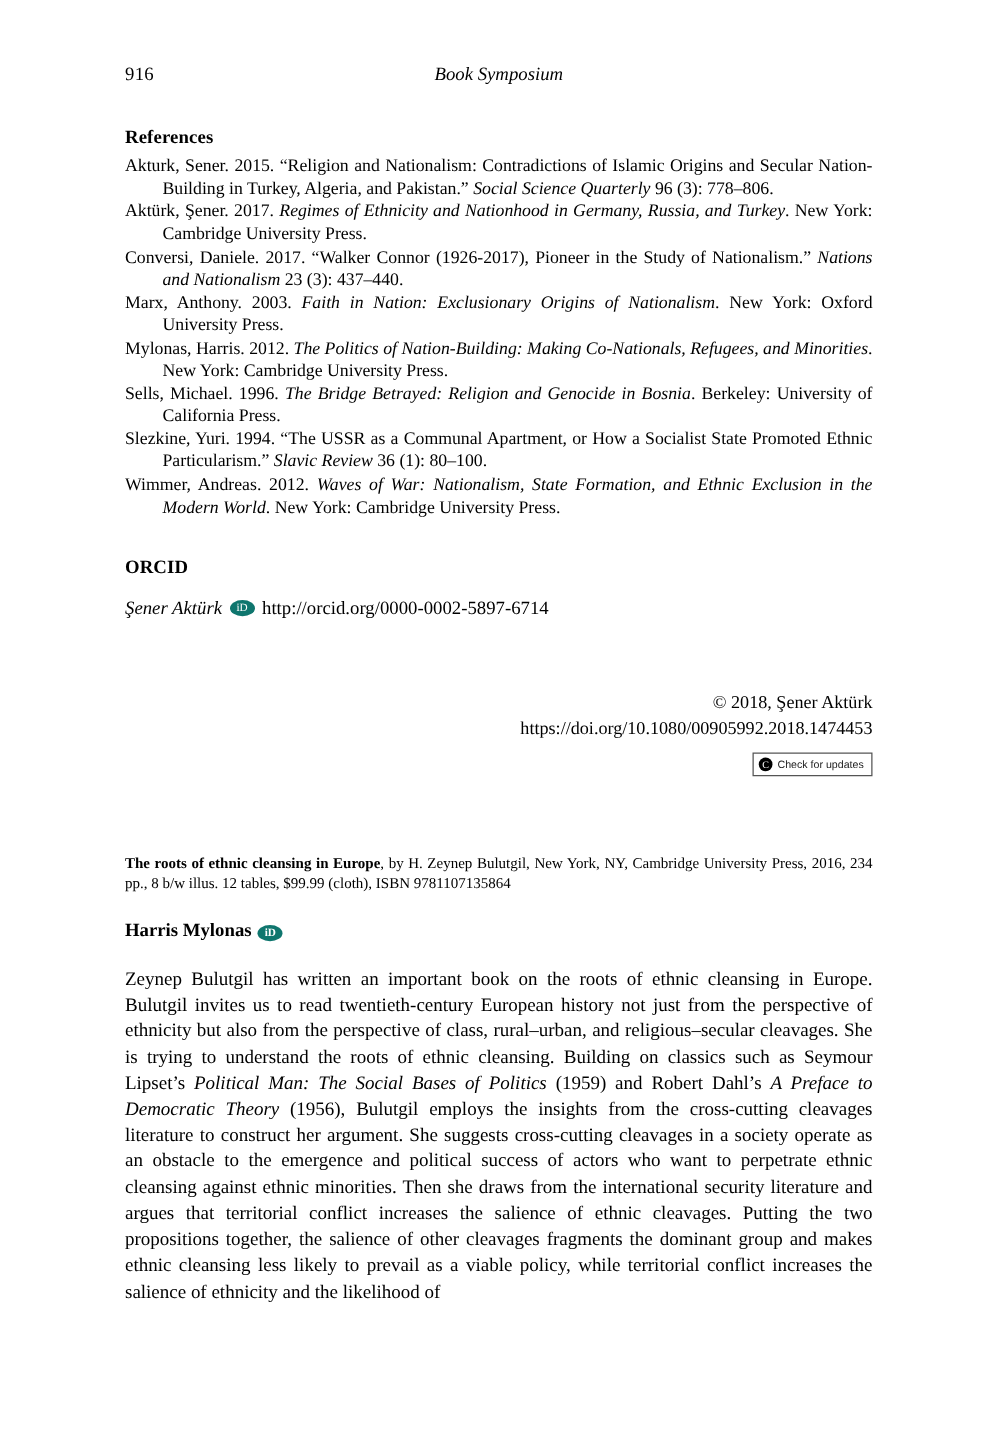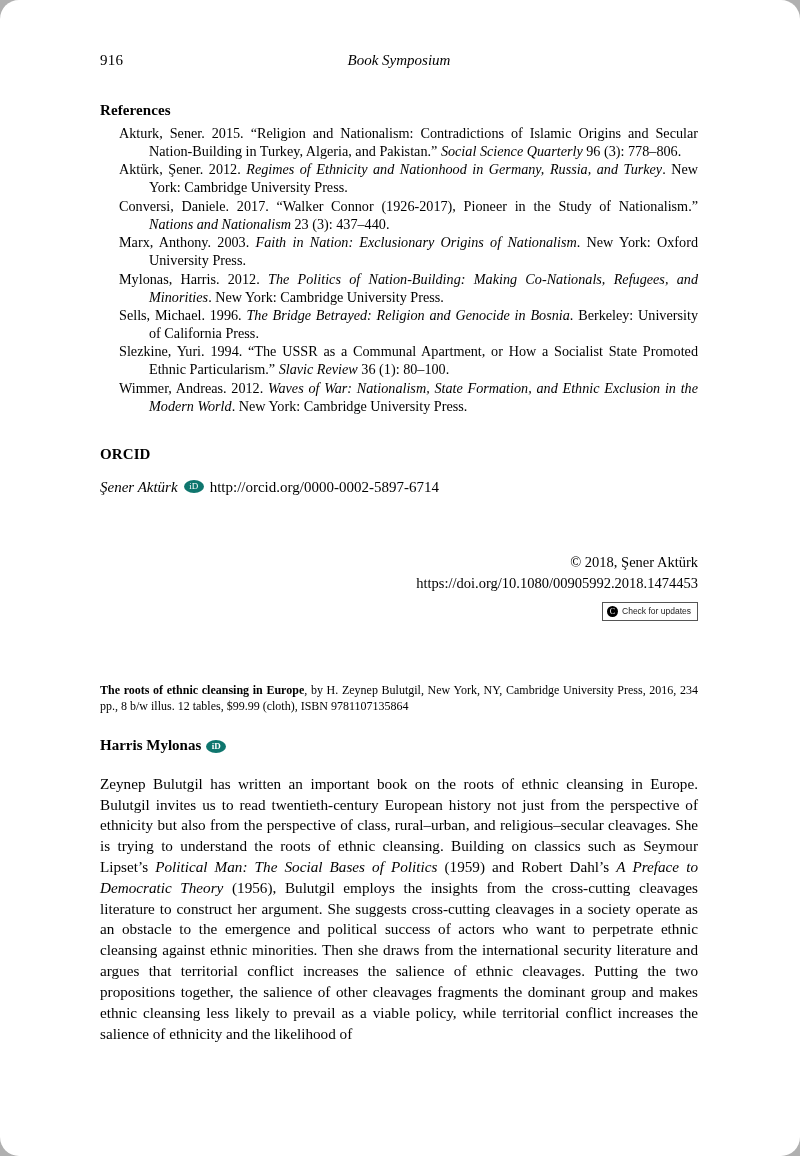--- a/index.html
+++ b/index.html
@@ -10,21 +10,20 @@
   .page {
     width: 800px;
     height: 1156px;
     background: #ffffff;
     position: relative;
     margin: 0 auto;
     box-sizing: border-box;
     font-family: "Liberation Serif", serif;
     color: #000;
     overflow: hidden;
-    border-radius: 19px;
   }
   .content {
     position: absolute;
     left: 100px;
     top: 52px;
     width: 598px;
   }
   
   .runhead {
     position: relative;
@@ -50,21 +49,20 @@
   h2.sec {
     font-size: 15px;
     font-weight: bold;
     margin: 22px 0 6px 0;
     letter-spacing: .1px;
   }
   .refs {
     font-size: 14.2px;
     line-height: 1.265;
     text-align: justify;
-    margin-left: 19px;
   }
   .ref {
     padding-left: 30px;
     text-indent: -30px;
     margin-bottom: 0.5px;
   }
   .it { font-style: italic; }
 
   .orcid-block {
     margin-top: 30px;
@@ -170,21 +168,21 @@
   <div class="content">
 
     <div class="runhead">
       <span class="folio">916</span>
       <span class="runtitle">Book Symposium</span>
     </div>
 
     <h2 class="sec">References</h2>
     <div class="refs" id="refs">
         <div class="ref"><span>Akturk, Sener. 2015. “Religion and Nationalism: Contradictions of Islamic Origins and Secular Nation-Building in Turkey, Algeria, and Pakistan.” </span><span class="it">Social Science Quarterly</span><span> 96 (3): 778–806.</span></div>
-        <div class="ref"><span>Aktürk, Şener. 2012. </span><span class="it">Regimes of Ethnicity and Nationhood in Germany, Russia, and Turkey</span><span>. New York: Cambridge University Press.</span></div>
+        <div class="ref"><span>Aktürk, Şener. 2017. </span><span class="it">Regimes of Ethnicity and Nationhood in Germany, Russia, and Turkey</span><span>. New York: Cambridge University Press.</span></div>
         <div class="ref"><span>Conversi, Daniele. 2017. “Walker Connor (1926-2017), Pioneer in the Study of Nationalism.” </span><span class="it">Nations and Nationalism</span><span> 23 (3): 437–440.</span></div>
         <div class="ref"><span>Marx, Anthony. 2003. </span><span class="it">Faith in Nation: Exclusionary Origins of Nationalism</span><span>. New York: Oxford University Press.</span></div>
         <div class="ref"><span>Mylonas, Harris. 2012. </span><span class="it">The Politics of Nation-Building: Making Co-Nationals, Refugees, and Minorities</span><span>. New York: Cambridge University Press.</span></div>
         <div class="ref"><span>Sells, Michael. 1996. </span><span class="it">The Bridge Betrayed: Religion and Genocide in Bosnia</span><span>. Berkeley: University of California Press.</span></div>
         <div class="ref"><span>Slezkine, Yuri. 1994. “The USSR as a Communal Apartment, or How a Socialist State Promoted Ethnic Particularism.” </span><span class="it">Slavic Review</span><span> 36 (1): 80–100.</span></div>
         <div class="ref"><span>Wimmer, Andreas. 2012. </span><span class="it">Waves of War: Nationalism, State Formation, and Ethnic Exclusion in the Modern World</span><span>. New York: Cambridge University Press.</span></div>
       </div>
 
     <div class="orcid-block">
       <h2 class="sec">ORCID</h2>

